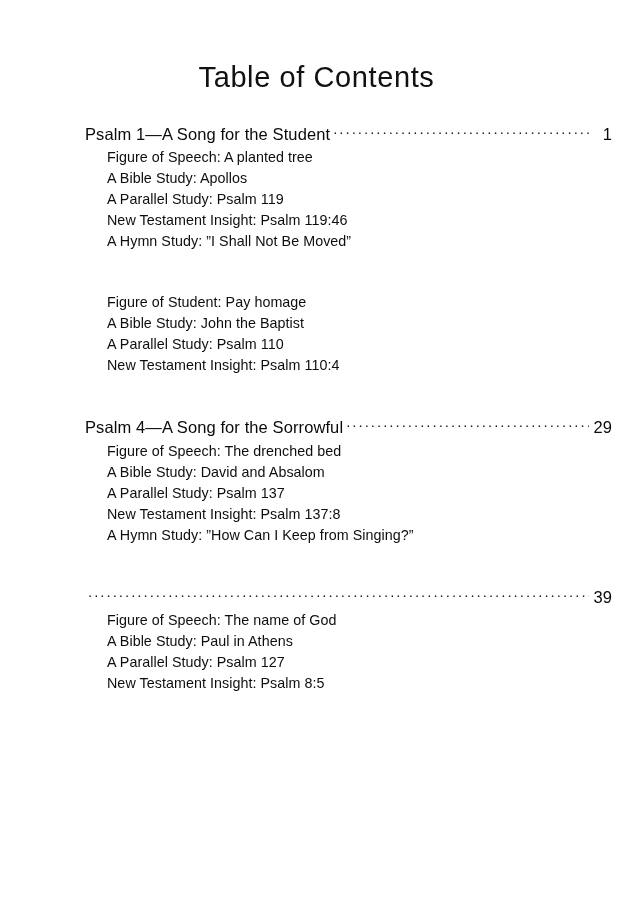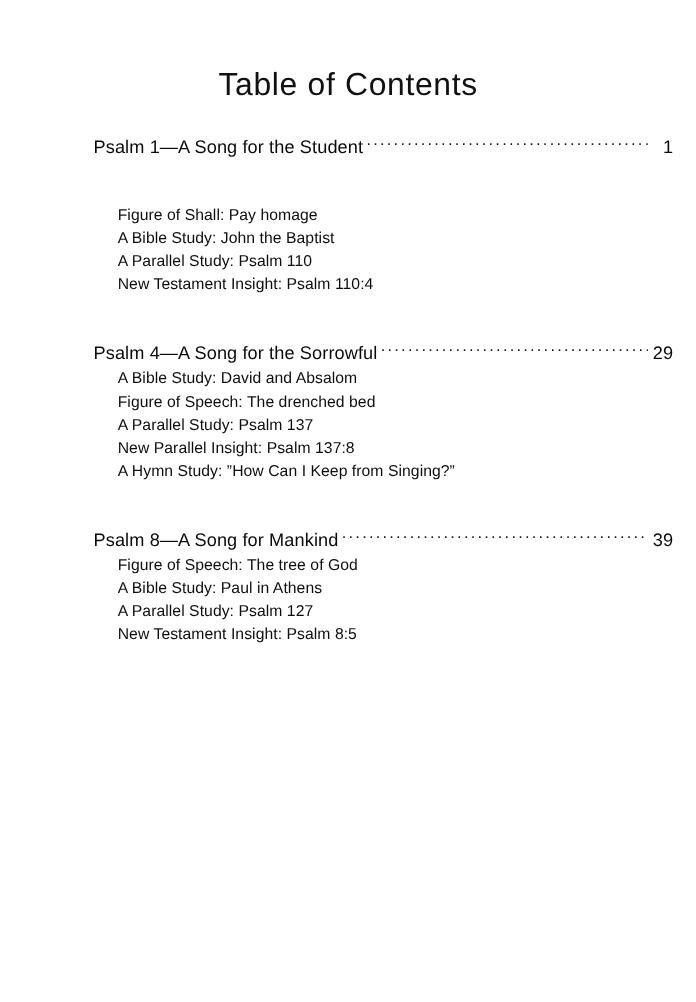--- a/index.html
+++ b/index.html
@@ -108,54 +108,60 @@
   <h1 class="toc-title">Table of Contents</h1>
 
   <div class="toc-body">
 
     <div class="toc-group">
       <div class="entry">
         <span class="entry-title">Psalm 1—A Song for the Student</span>
         <span class="entry-leader"></span>
         <span class="entry-page">1</span>
       </div>
+      <ul class="sublist">
+        <li>Figure of Speech: A planted tree</li>
+        <li>A Bible Study: Apollos</li>
+        <li>A Parallel Study: Psalm 119</li>
+        <li>New Testament Insight: Psalm 119:46</li>
+        <li>A Hymn Study: ”I Shall Not Be Moved”</li>
+      </ul>
     </div>
 
     <div class="toc-group">
       <ul class="sublist">
-        <li>Figure of Shall: Pay homage</li>
+        <li>Figure of Student: Pay homage</li>
         <li>A Bible Study: John the Baptist</li>
         <li>A Parallel Study: Psalm 110</li>
         <li>New Testament Insight: Psalm 110:4</li>
       </ul>
     </div>
 
     <div class="toc-group">
       <div class="entry">
         <span class="entry-title">Psalm 4—A Song for the Sorrowful </span>
         <span class="entry-leader"></span>
         <span class="entry-page">29</span>
       </div>
       <ul class="sublist">
+        <li>Figure of Speech: The drenched bed</li>
         <li>A Bible Study: David and Absalom</li>
-        <li>Figure of Speech: The drenched bed</li>
         <li>A Parallel Study: Psalm 137</li>
-        <li>New Parallel Insight: Psalm 137:8</li>
+        <li>New Testament Insight: Psalm 137:8</li>
         <li>A Hymn Study: ”How Can I Keep from Singing?”</li>
       </ul>
     </div>
 
     <div class="toc-group">
       <div class="entry">
-        <span class="entry-title">Psalm 8—A Song for Mankind </span>
         <span class="entry-leader"></span>
         <span class="entry-page">39</span>
       </div>
       <ul class="sublist">
-        <li>Figure of Speech: The tree of God</li>
+        <li>Figure of Speech: The name of God</li>
         <li>A Bible Study: Paul in Athens</li>
         <li>A Parallel Study: Psalm 127</li>
         <li>New Testament Insight: Psalm 8:5</li>
       </ul>
     </div>
 
   </div>
 </div>
 
 </body></html>

